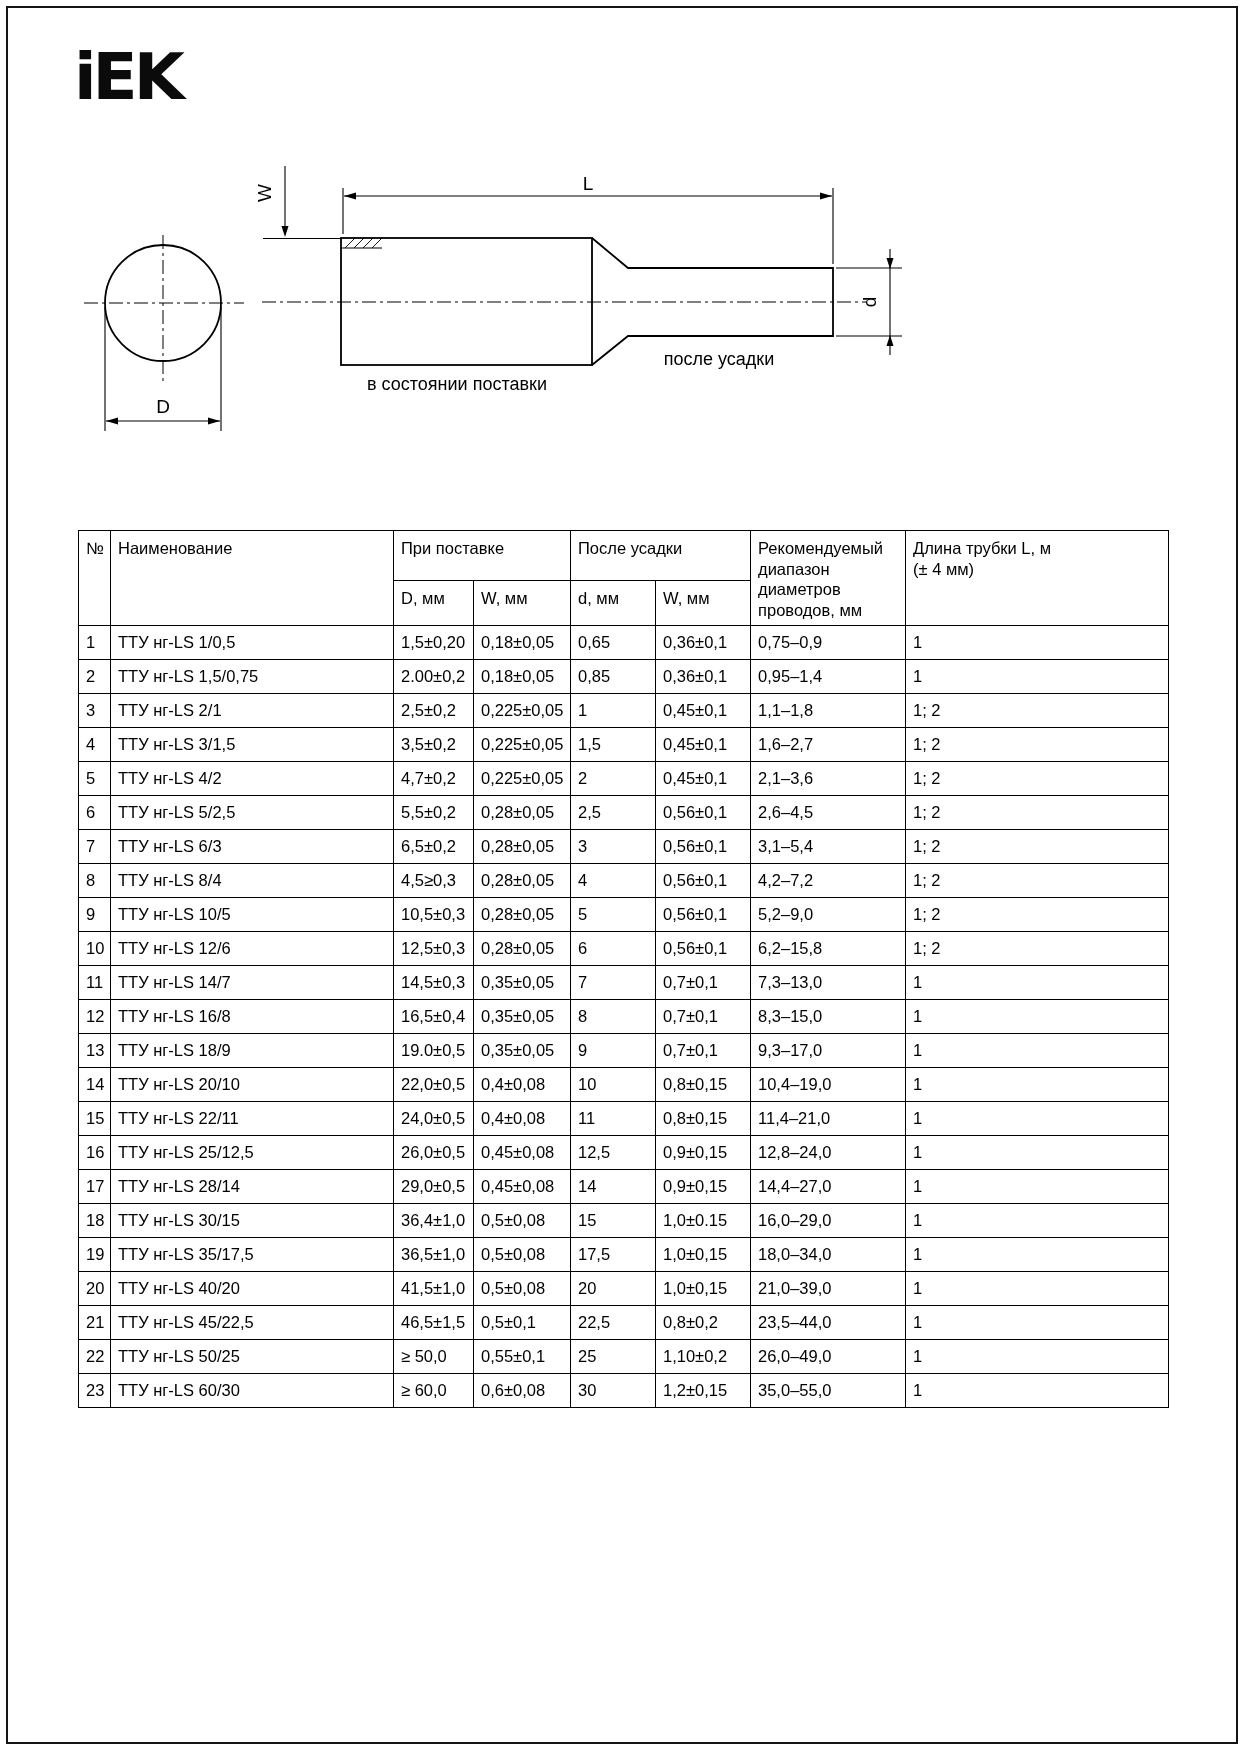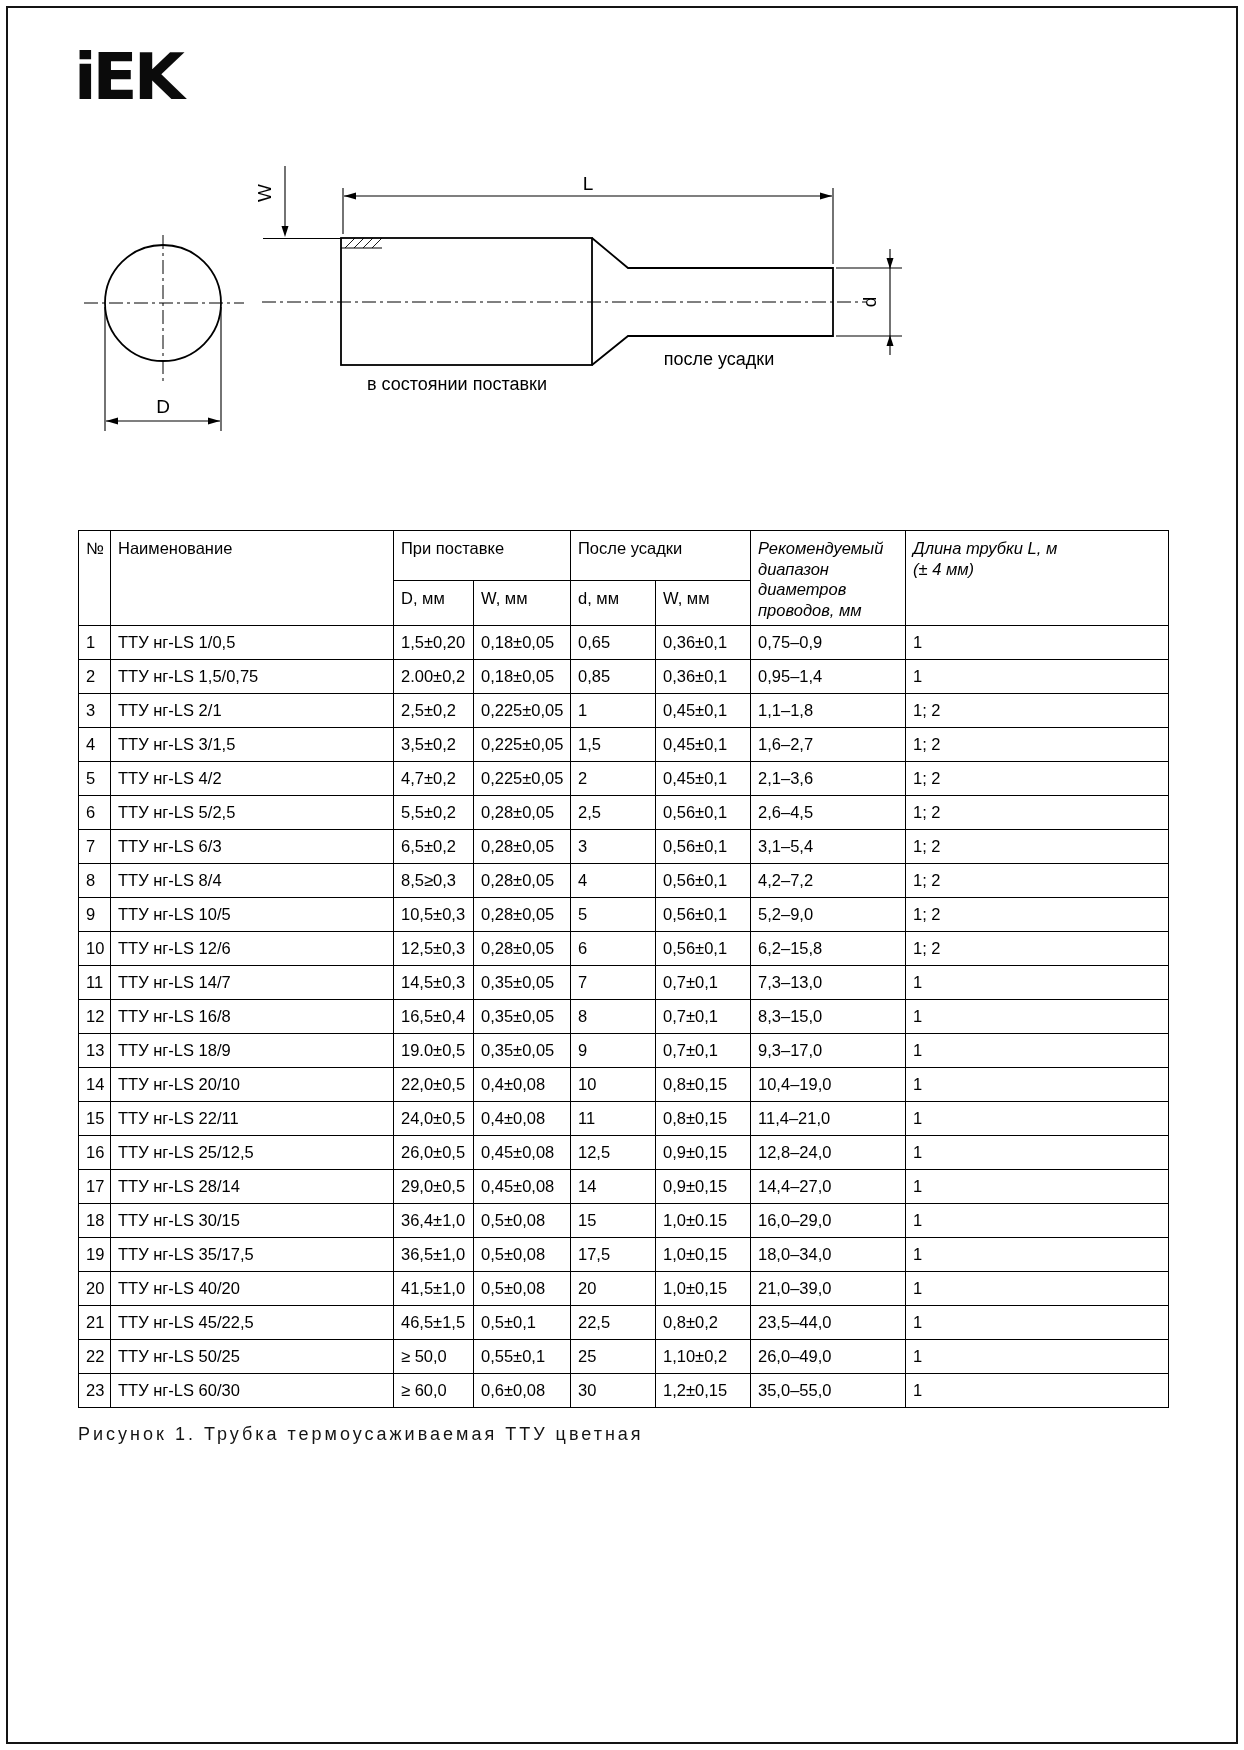--- a/index.html
+++ b/index.html
@@ -31,21 +31,21 @@
     font-size:16.5px; line-height:1.25;
   }
   .spec-table th, .spec-table td {
     border:1px solid #000; padding:4px 7px;
     font-weight:normal; text-align:left; overflow:hidden;
   }
   .spec-table thead th { vertical-align:top; padding-top:7px; }
   .spec-table thead tr:first-child th { height:38px; }
   .spec-table thead tr:last-child th { height:34px;margin-left:41px; }
   .spec-table tbody td { height:34px; vertical-align:middle; }
-  .spec-table th.pre { white-space:pre-line;font-style:italic; }
+  .spec-table th.pre { white-space:pre-line; }
 
   .caption {
     position:absolute; left:78px; top:1424px;
     font-size:18px; letter-spacing:3px; color:#141414;
   }
 </style>
 </head>
 <body>
 
 <div class="page">
@@ -198,21 +198,21 @@
       <td>6,5±0,2</td>
       <td>0,28±0,05</td>
       <td>3</td>
       <td>0,56±0,1</td>
       <td>3,1–5,4</td>
       <td>1; 2</td>
     </tr>
         <tr>
       <td>8</td>
       <td>ТТУ нг-LS 8/4</td>
-      <td>8,5≥0,3</td>
+      <td>4,5≥0,3</td>
       <td>0,28±0,05</td>
       <td>4</td>
       <td>0,56±0,1</td>
       <td>4,2–7,2</td>
       <td>1; 2</td>
     </tr>
         <tr>
       <td>9</td>
       <td>ТТУ нг-LS 10/5</td>
       <td>10,5±0,3</td>
@@ -358,14 +358,13 @@
       <td>≥ 60,0</td>
       <td>0,6±0,08</td>
       <td>30</td>
       <td>1,2±0,15</td>
       <td>35,0–55,0</td>
       <td>1</td>
     </tr>
       </tbody>
   </table>
 
-  <div class="caption">Рисунок 1. Трубка термоусаживаемая ТТУ цветная</div>
 </div>
 
 </body></html>

